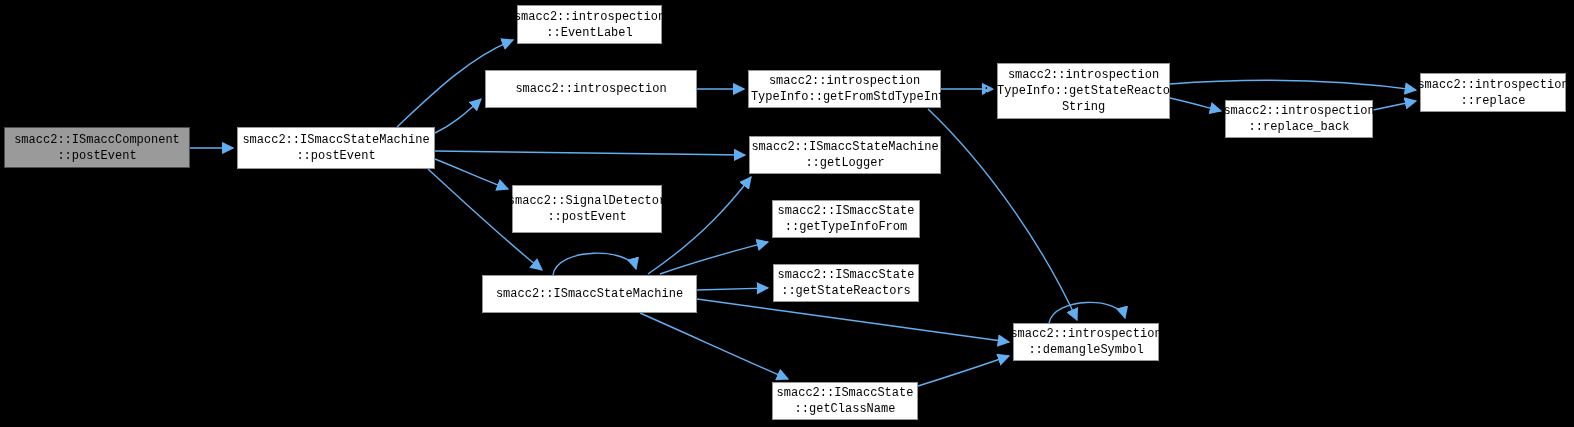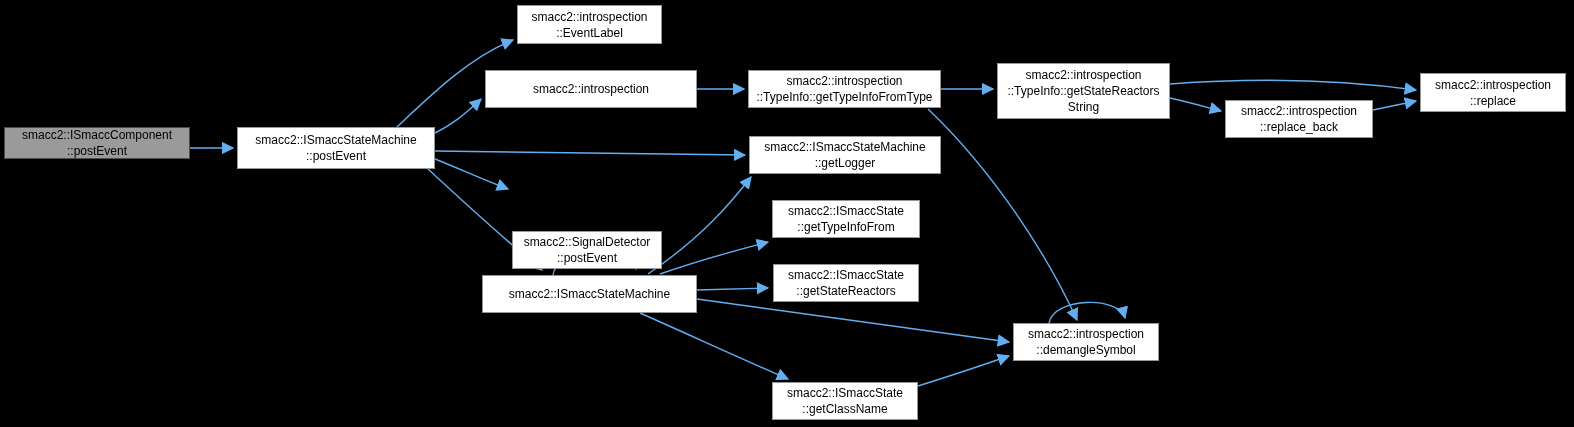--- a/index.html
+++ b/index.html
@@ -22,21 +22,21 @@
     align-items:center;justify-content:center;
     font-size:12px;line-height:16px;
     text-align:center;white-space:nowrap;
     padding:1px 3px;
     cursor:pointer;
   }
   .node.highlight{
     background:var(--hl-fill,#9a9a9a);
     border-color:var(--hl-border,#4d4d4d);
   }
-  .node .line{display:block;}
+  .node .line{display:block;font-family:Liberation Mono, monospace;}
 </style>
 </head>
 <body>
 
 <div class="canvas" style="--bg: #000000; --edge: #62aef0; --node-fill: #ffffff; --node-border: #969696; --node-text: #000000; --hl-fill: #9a9a9a; --hl-border: #4d4d4d;">
   <svg class="edge-layer" xmlns="http://www.w3.org/2000/svg">
     <defs>
       <marker id="arrowhead" viewBox="0 0 10 10" refX="9" refY="5" markerWidth="9" markerHeight="9" orient="auto">
         <path id="arrowhead-shape" d="M 0,0 L 10,5 L 0,10 z" fill="#62aef0"></path>
       </marker>
@@ -58,57 +58,57 @@
         <path d="M 660,274 C 706,258 734,251 768,242" class="edge" marker-end="url(#arrowhead)"></path>
         <path d="M 697,290 L 768,288" class="edge" marker-end="url(#arrowhead)"></path>
         <path d="M 697,299 L 1009,342" class="edge" marker-end="url(#arrowhead)"></path>
         <path d="M 640,313 C 692,336 742,359 788,379" class="edge" marker-end="url(#arrowhead)"></path>
         <path d="M 553,275 C 557,247 630,247 636,269" class="edge" marker-end="url(#arrowhead)"></path>
         <path d="M 918,386 C 950,376 980,366 1009,356" class="edge" marker-end="url(#arrowhead)"></path>
         <path d="M 1049,323 C 1054,297 1119,296 1125,318" class="edge" marker-end="url(#arrowhead)"></path>
       </g>
   </svg>
   <div id="node-layer">
-      <div class="node highlight" style="left: 4px; top: 127px; width: 186px; height: 32px;">
+      <div class="node highlight" style="left: 4px; top: 127px; width: 186px; height: 41px;">
         <span class="line">smacc2::ISmaccComponent</span>
         <span class="line">::postEvent</span>
       </div>
       <div class="node" style="left: 237px; top: 127px; width: 198px; height: 42px;">
         <span class="line">smacc2::ISmaccStateMachine</span>
         <span class="line">::postEvent</span>
       </div>
       <div class="node" style="left: 517px; top: 5px; width: 145px; height: 39px;">
         <span class="line">smacc2::introspection</span>
         <span class="line">::EventLabel</span>
       </div>
       <div class="node" style="left: 485px; top: 70px; width: 212px; height: 38px;">
         <span class="line">smacc2::introspection</span>
       </div>
       <div class="node" style="left: 748px; top: 70px; width: 193px; height: 38px;">
         <span class="line">smacc2::introspection</span>
-        <span class="line">::TypeInfo::getTypeInfoFromType</span>
+        <span class="line">::TypeInfo::getFromStdTypeInfo</span>
       </div>
       <div class="node" style="left: 997px; top: 63px; width: 173px; height: 56px;">
         <span class="line">smacc2::introspection</span>
         <span class="line">::TypeInfo::getStateReactors</span>
         <span class="line">String</span>
       </div>
       <div class="node" style="left: 1225px; top: 100px; width: 148px; height: 38px;">
         <span class="line">smacc2::introspection</span>
         <span class="line">::replace_back</span>
       </div>
       <div class="node" style="left: 1420px; top: 73px; width: 146px; height: 39px;">
         <span class="line">smacc2::introspection</span>
         <span class="line">::replace</span>
       </div>
       <div class="node" style="left: 749px; top: 136px; width: 192px; height: 38px;">
         <span class="line">smacc2::ISmaccStateMachine</span>
         <span class="line">::getLogger</span>
       </div>
-      <div class="node" style="left: 512px; top: 185px; width: 150px; height: 38px; margin-top: 46px;">
+      <div class="node" style="left: 512px; top: 185px; width: 150px; height: 48px;">
         <span class="line">smacc2::SignalDetector</span>
         <span class="line">::postEvent</span>
       </div>
       <div class="node" style="left: 772px; top: 200px; width: 148px; height: 38px;">
         <span class="line">smacc2::ISmaccState</span>
         <span class="line">::getTypeInfoFrom</span>
       </div>
       <div class="node" style="left: 482px; top: 275px; width: 215px; height: 38px;">
         <span class="line">smacc2::ISmaccStateMachine</span>
       </div>

